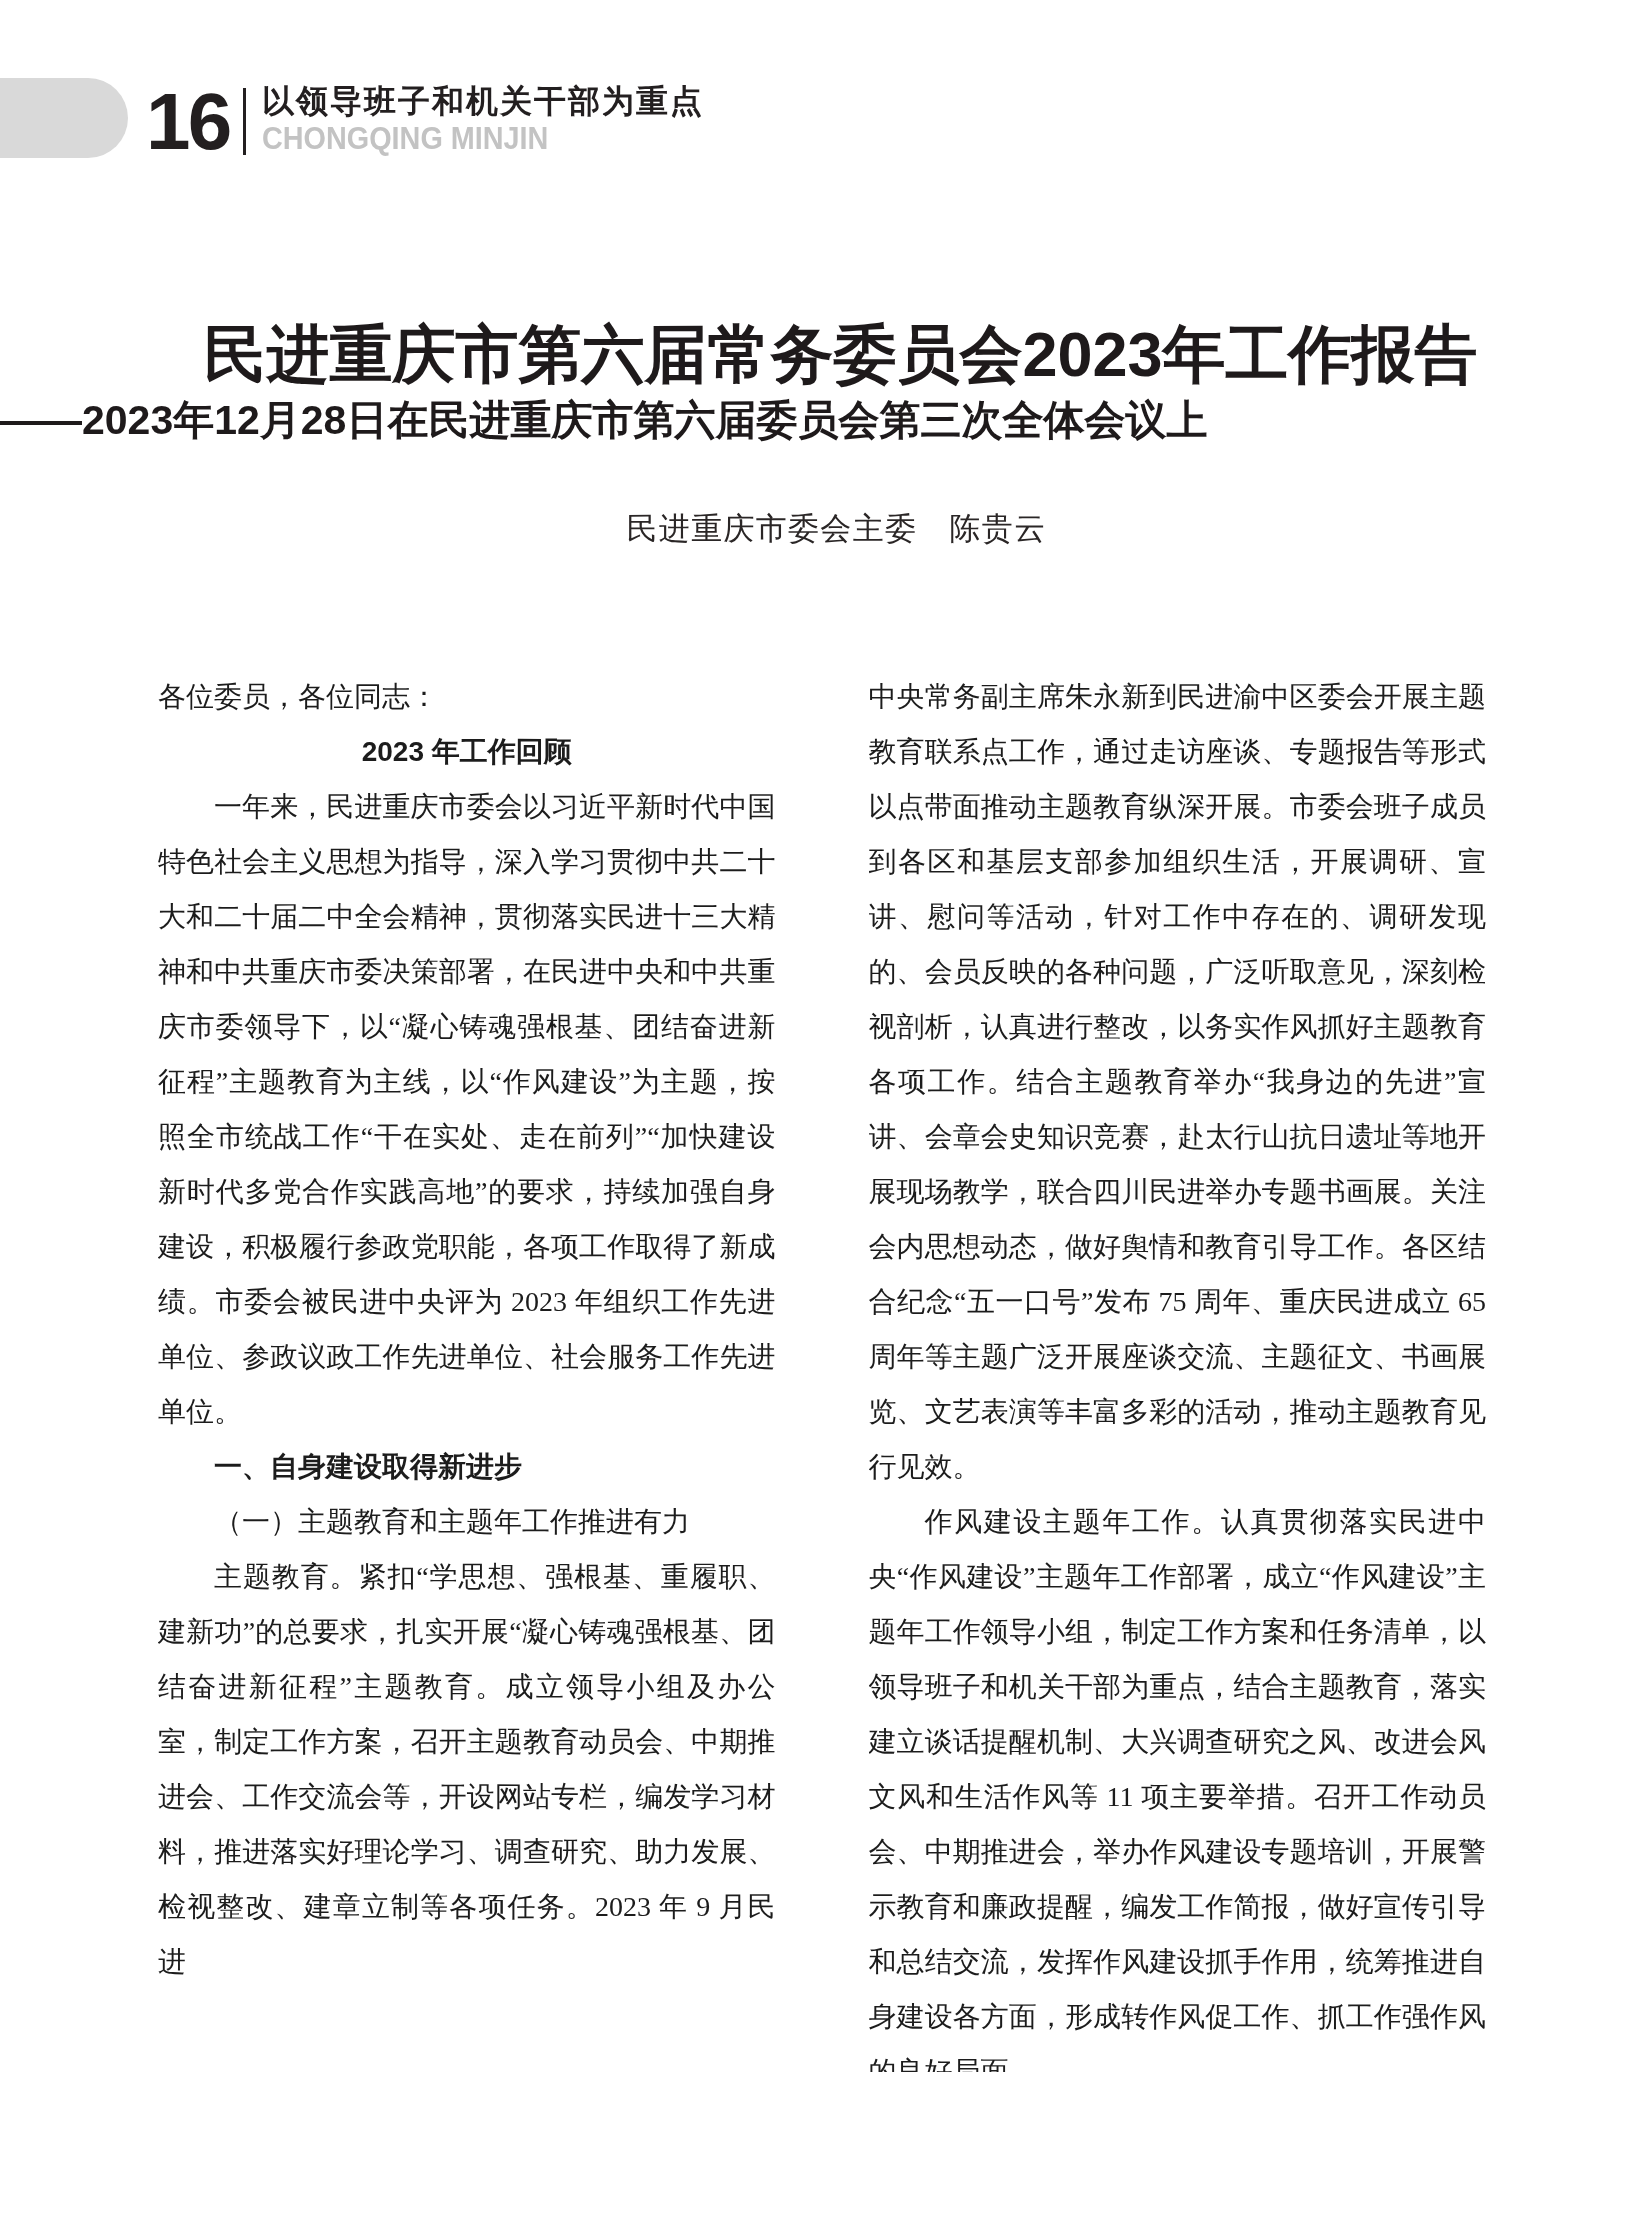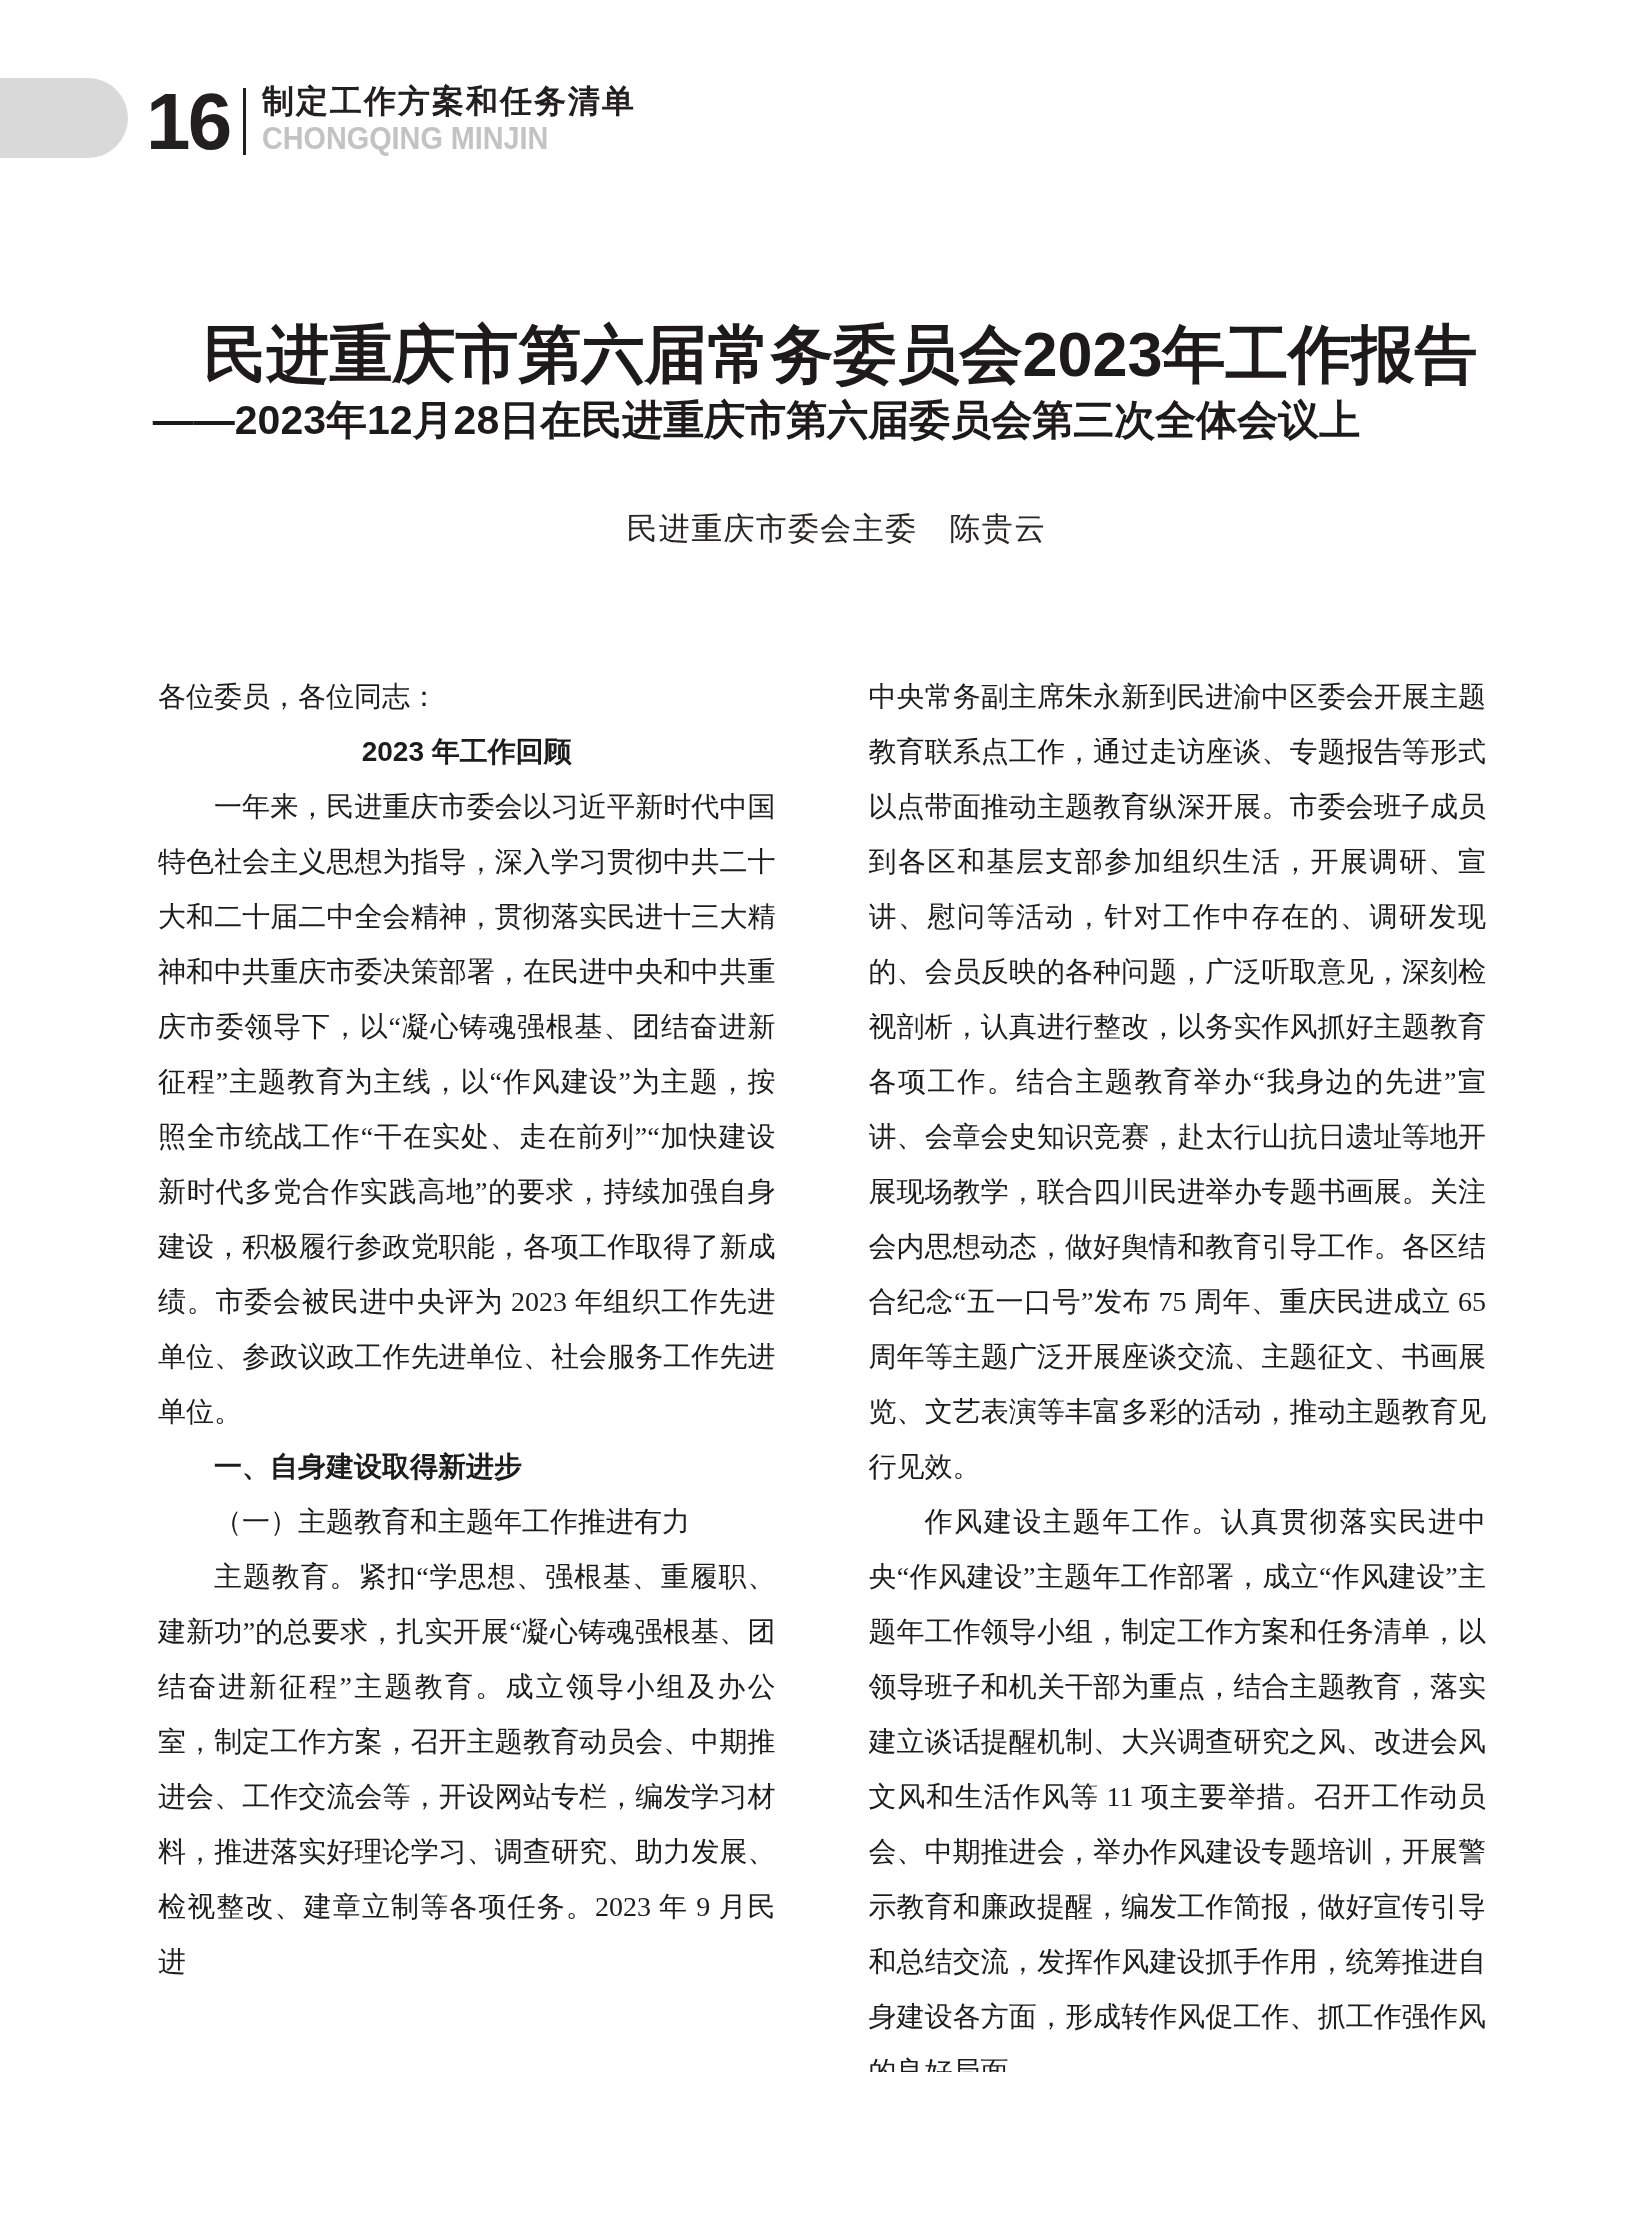--- a/index.html
+++ b/index.html
@@ -46,21 +46,21 @@
   
   .doc-title {
     position: absolute; left: 16px; top: 321px; width: 1649px;
     text-align: center;
     font-family: "Liberation Sans", sans-serif;
     font-weight: bold; font-size: 63px; line-height: 1.05;
     color: #1e1a1b; white-space: nowrap;
   }
   .doc-subtitle {
     position: absolute; left: 0; top: 398px; width: 1513px;
-    text-align: center;
+    text-align: left;
     font-family: "Liberation Sans", sans-serif;
     font-weight: bold; font-size: 41px; line-height: 1.1;
     color: #1e1a1b; white-space: nowrap;
   }
   .doc-author {
     position: absolute; left: 12px; top: 512px; width: 1649px;
     text-align: center;
     font-family: "Liberation Serif", serif;
     font-size: 31px; line-height: 1.1; letter-spacing: 1.3px;
     color: #2a2626; white-space: nowrap;
@@ -93,21 +93,21 @@
     font-weight: bold;
   }
   .col p.kai { text-indent: 2em; }
 </style>
 </head>
 <body>
 
 <div class="header-tab"></div>
 <div class="page-number">16</div>
 <div class="header-divider"></div>
-<div class="header-title">制定工作方案和任务清单</div>
+<div class="header-title">以领导班子和机关干部为重点</div>
 <div class="header-subtitle">CHONGQING MINJIN</div>
 
 <div class="doc-title">民进重庆市第六届常务委员会2023年工作报告</div>
 <div class="doc-subtitle">——2023年12月28日在民进重庆市第六届委员会第三次全体会议上</div>
 <div class="doc-author">民进重庆市委会主委　陈贵云</div>
 
 <div class="article">
   <div class="col">
     <p>各位委员，各位同志：</p>
     <p class="h-center">2023 年工作回顾</p>

